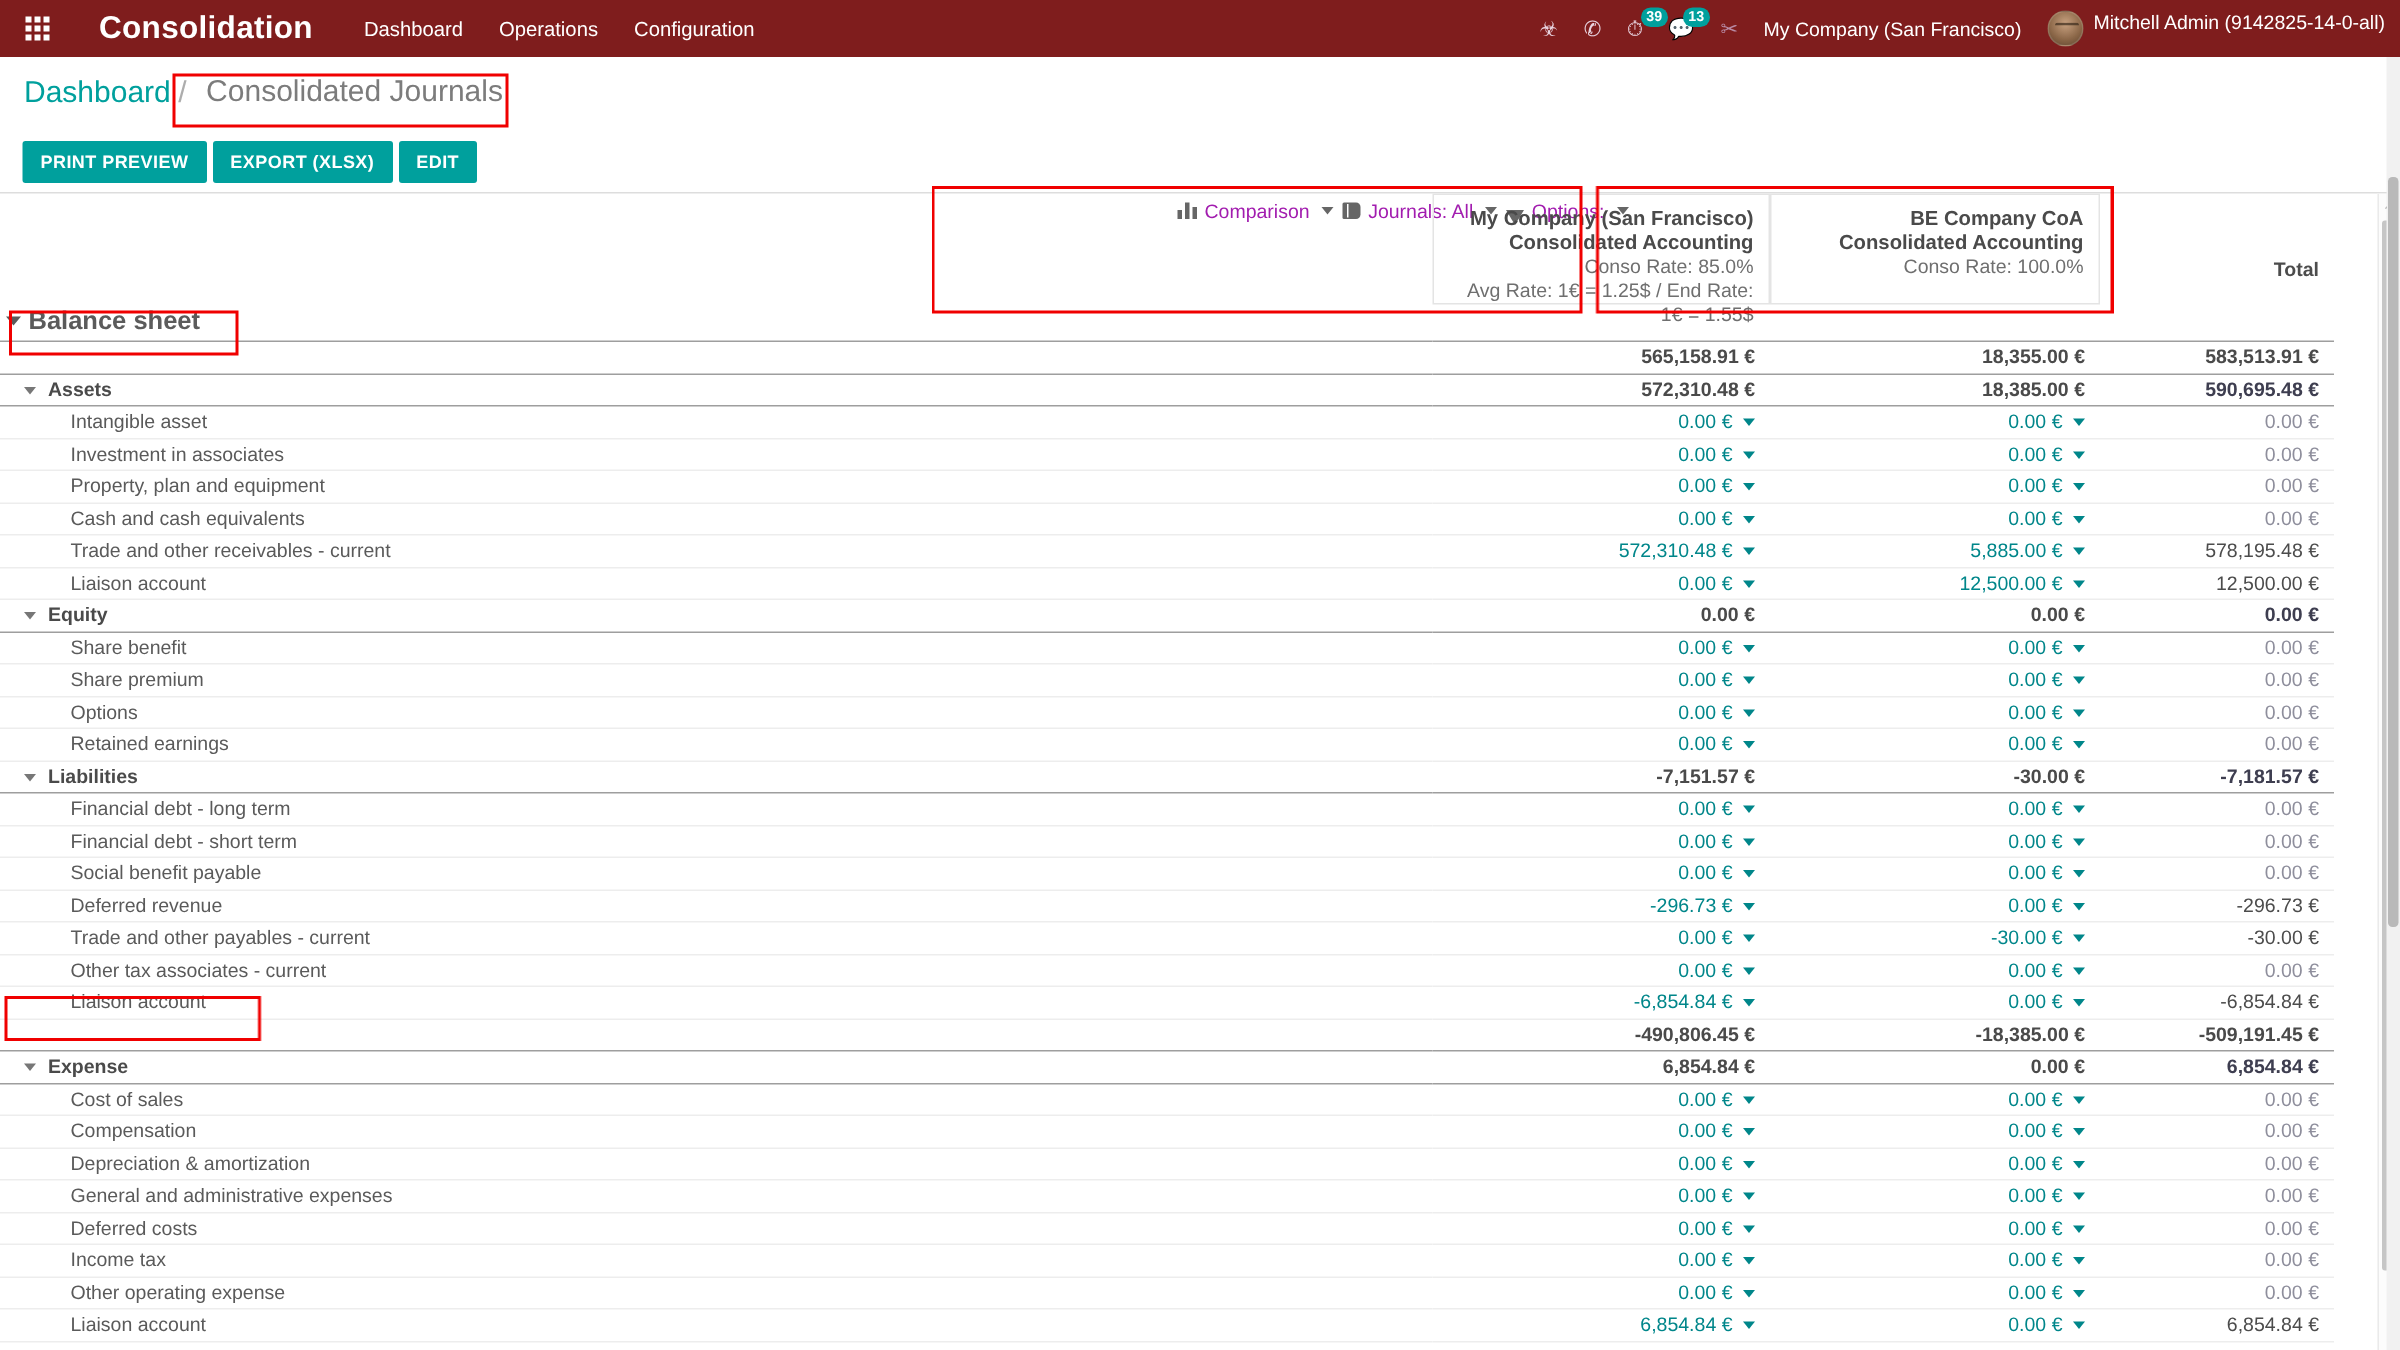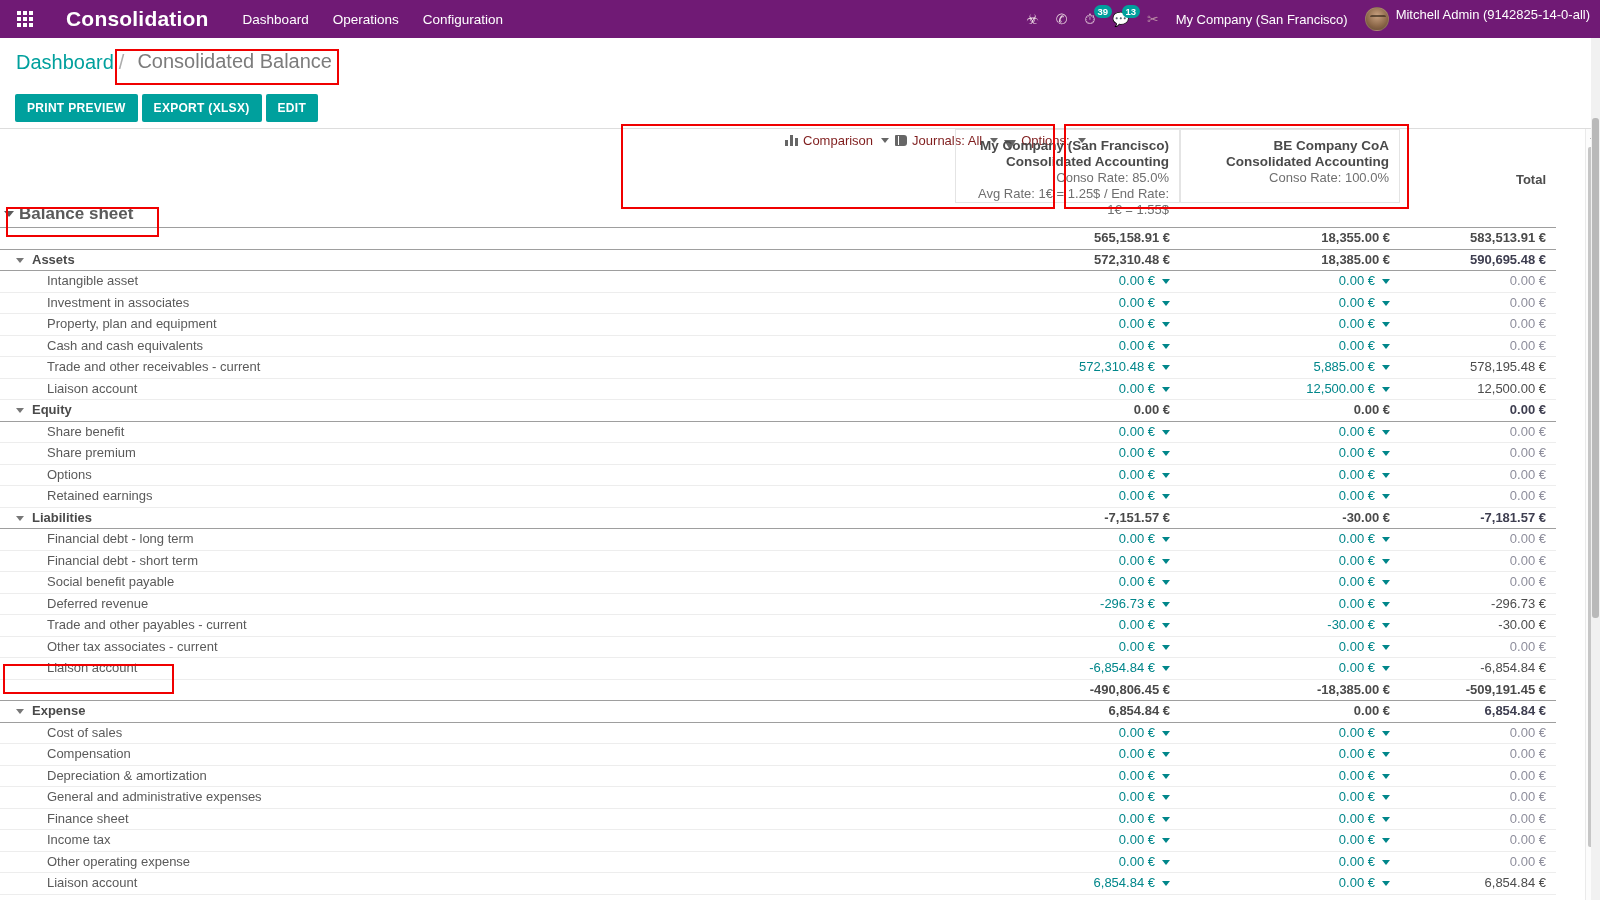--- a/index.html
+++ b/index.html
@@ -8,21 +8,21 @@
     width: 1600px; height: 900px;
     overflow: hidden;
     background: #ffffff;
     font-family: "Liberation Sans", sans-serif;
     color: #4c4c4c;
   }
 
   
   .navbar {
     height: 38px;
-    background: #701a75;
+    background: #7f1d1d;
     display: flex;
     align-items: center;
     padding: 0 10px 0 6px;
     color: #ffffff;
     position: relative;
   }
   .apps-menu {
     width: 38px; height: 38px;
     display: flex; align-items: center; justify-content: center;
     cursor: pointer;
@@ -107,21 +107,21 @@
     font-size: 12px; font-weight: bold;
     padding: 7px 12px;
     letter-spacing: .3px;
     cursor: pointer;
     font-family: "Liberation Sans", sans-serif;
   }
   .cp-options {
     position: absolute;
     left: 783px; top: 95px;
     display: flex; align-items: center;
-    font-size: 13px; color: #7f1d1d;
+    font-size: 13px; color: #a21caf;
     gap: 2px;
   }
   .opt {
     display: inline-flex; align-items: center;
     gap: 5px; cursor: pointer; padding: 0 2px;
     white-space: nowrap;
   }
   .caret {
     width: 0; height: 0;
     border-left: 4px solid transparent;
@@ -336,21 +336,21 @@
       <span class="avatar"></span>
       <span class="user-name">Mitchell Admin (9142825-14-0-all)</span>
     </span>
   </div>
 </div>
 
 <div class="control-panel">
   <div class="breadcrumb">
     <span class="crumb-link">Dashboard</span>
     <span class="crumb-sep">/</span>
-    <span class="crumb-active">Consolidated Balance</span>
+    <span class="crumb-active">Consolidated Journals</span>
   </div>
 
   <div class="btn-row">
     <button class="btn">PRINT PREVIEW</button>
     <button class="btn">EXPORT (XLSX)</button>
     <button class="btn">EDIT</button>
   </div>
 
   <div class="cp-options">
     <span class="opt">
@@ -565,21 +565,21 @@
           <td class="num"><span>0.00 €</span><span class="val-caret"></span></td>
           <td class="num total-col"><span>0.00 €</span></td>
         </tr>
         <tr class="lvl-line">
           <td class="name"><span>General and administrative expenses</span></td>
           <td class="num"><span>0.00 €</span><span class="val-caret"></span></td>
           <td class="num"><span>0.00 €</span><span class="val-caret"></span></td>
           <td class="num total-col"><span>0.00 €</span></td>
         </tr>
         <tr class="lvl-line">
-          <td class="name"><span>Finance sheet</span></td>
+          <td class="name"><span>Deferred costs</span></td>
           <td class="num"><span>0.00 €</span><span class="val-caret"></span></td>
           <td class="num"><span>0.00 €</span><span class="val-caret"></span></td>
           <td class="num total-col"><span>0.00 €</span></td>
         </tr>
         <tr class="lvl-line">
           <td class="name"><span>Income tax</span></td>
           <td class="num"><span>0.00 €</span><span class="val-caret"></span></td>
           <td class="num"><span>0.00 €</span><span class="val-caret"></span></td>
           <td class="num total-col"><span>0.00 €</span></td>
         </tr>

